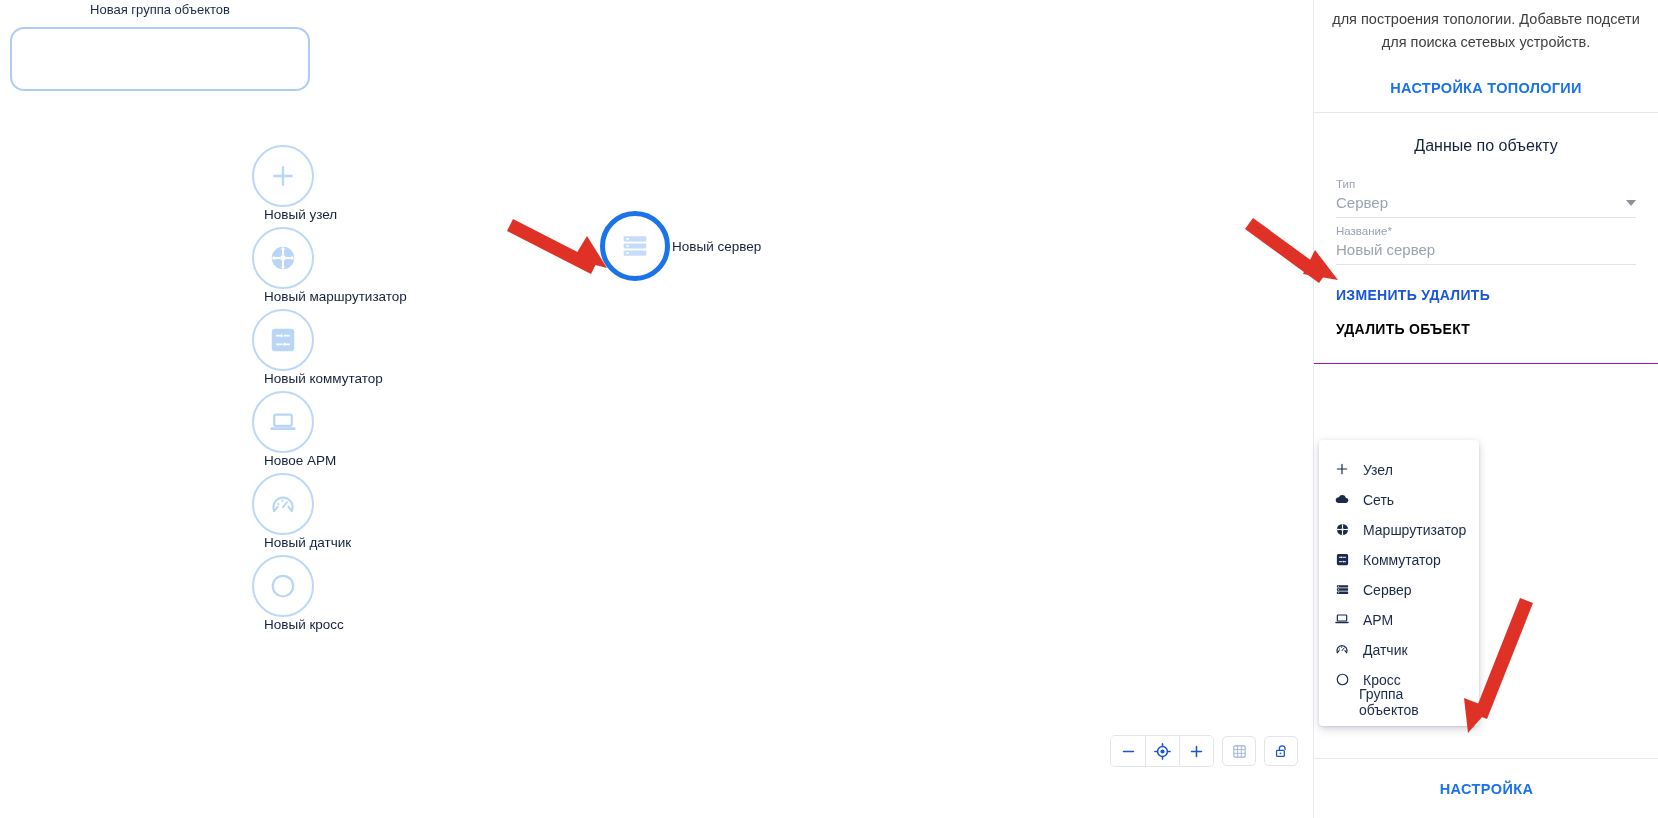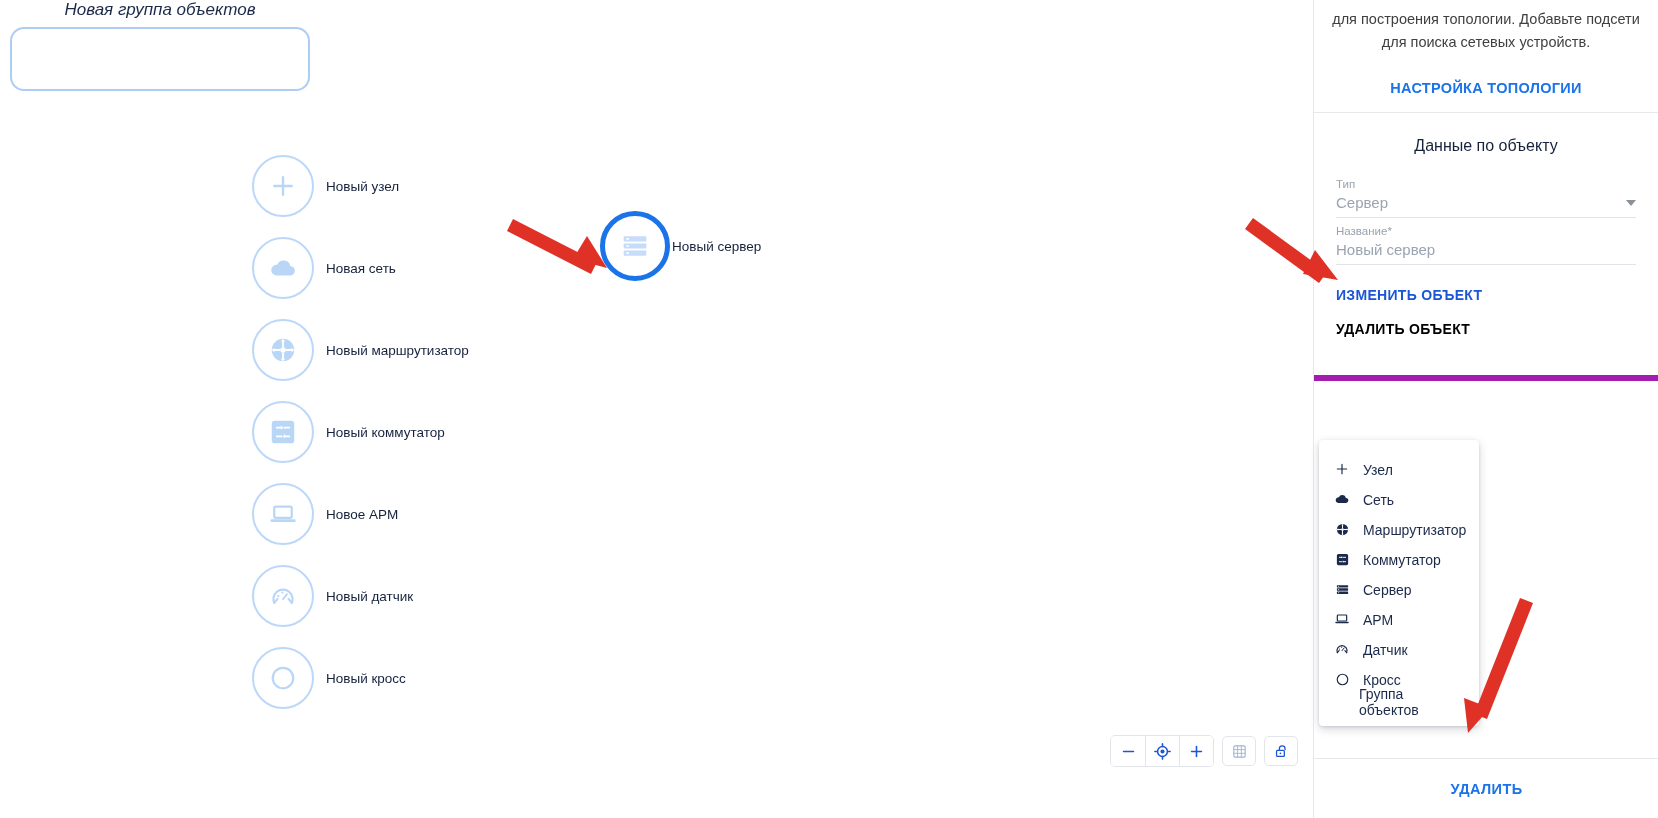--- a/index.html
+++ b/index.html
@@ -14,33 +14,33 @@
 
   
   #canvas {
     position: absolute; left: 0; top: 0;
     width: 1313px; height: 818px;
     background: #ffffff; overflow: hidden;
   }
 
   .group-box-wrap { position: absolute; left: 10px; top: 2px; width: 300px; }
   .group-label {
-    text-align: center; font-size: 17px; color: #1b2a4a;
-    line-height: 16px; margin-bottom: 9px; font-style: italic;
+    text-align: center; font-size: 13px; color: #1b2a4a;
+    line-height: 16px; margin-bottom: 9px;
   }
   .group-box {
     width: 300px; height: 64px;
     border: 2px solid #adcdf5; border-radius: 14px;
     background: #ffffff;
   }
 
   .palette { position: absolute; left: 252px; top: 145px; }
   .palette-item {
-    display: flex; align-items: center;
-    height: 82px; margin-bottom: 0;
+    display: flex; align-items: flex-start;
+    height: 82px; margin-bottom: 0; flex-direction: column;
   }
   .pal-circle {
     width: 62px; height: 62px; border-radius: 50%;
     border: 2px solid #bcd8f8; background: #fff;
     display: flex; align-items: center; justify-content: center;
     flex: 0 0 auto;
   }
   .pal-label {
     margin-left: 12px; font-size: 13.5px; color: #16223c;
     white-space: nowrap;
@@ -94,22 +94,22 @@
     line-height: 23px; padding-top: 8px;
   }
   .topology-link {
     display: block; text-align: center;
     color: #1a73e8; font-weight: bold; font-size: 14.5px;
     letter-spacing: .3px; margin-top: 26px; cursor: pointer;
   }
   .panel-divider { height: 1px; background: #e6e8ec; margin: 0; }
 
   .object-card {
-    border-bottom: 6px solid #a21caf;
-    padding: 18px 22px 38px 22px;
+    border-bottom: 1px solid #a21caf;
+    padding: 18px 22px 26px 22px;
   }
   .card-title {
     text-align: center; font-size: 16px; color: #16223c;
     margin: 6px 0 22px 0;
   }
   .field { margin-bottom: 6px; position: relative; }
   .field-label {
     font-size: 11.5px; color: #9aa3b0; line-height: 14px; margin-bottom: 3px;
   }
   .field-value-row {
@@ -173,28 +173,20 @@
 
       <div class="palette-item">
         <div class="pal-circle">
           <svg class="pal-ico" width="30" height="30" viewBox="0 0 24 24">
             <path d="M12 5v14M5 12h14" stroke="#b9d6f7" stroke-width="1.9" stroke-linecap="round"></path>
           </svg>
         </div>
         <div class="pal-label">Новый узел</div>
       </div>
 
-      <div class="palette-item">
-        <div class="pal-circle">
-          <svg class="pal-ico" width="30" height="30" viewBox="0 0 24 24">
-            <path d="M6.5 18h11a3.8 3.8 0 0 0 .4-7.6A5.6 5.6 0 0 0 7.3 9.4 3.9 3.9 0 0 0 6.5 18z" fill="#b9d6f7"></path>
-          </svg>
-        </div>
-        <div class="pal-label">Новая сеть</div>
-      </div>
 
       <div class="palette-item">
         <div class="pal-circle">
           <svg class="pal-ico" width="30" height="30" viewBox="0 0 24 24">
             <circle cx="12" cy="12" r="9" fill="#b9d6f7"></circle>
             <g fill="#ffffff">
               <path d="M11.2 4.6h1.6v5.2h-1.6z"></path>
                 <path d="M12 3l1.9 2.1h-3.8z"></path>
               <path d="M11.2 14.2h1.6v5.2h-1.6z"></path>
                 <path d="M12 21l-1.9-2.1h3.8z"></path>
@@ -338,21 +330,21 @@
         </div>
       </div>
 
       <div class="field">
         <div class="field-label">Название*</div>
         <div class="field-value-row">
           <span class="field-value">Новый сервер</span>
         </div>
       </div>
 
-      <div class="action-link action-edit">ИЗМЕНИТЬ ОБЪЕКТ</div>
+      <div class="action-link action-edit">ИЗМЕНИТЬ УДАЛИТЬ</div>
       <div class="action-link action-delete">УДАЛИТЬ ОБЪЕКТ</div>
     </div>
 
     <div class="dropdown">
 
       <div class="menu-item">
         <span class="menu-ico">
           <svg width="14" height="14" viewBox="0 0 24 24">
               <path d="M12 4v16M4 12h16" stroke="#1b2a4a" stroke-width="2" stroke-linecap="round"></path>
             </svg>
@@ -454,21 +446,21 @@
         </span>
         <span>Кросс</span>
       </div>
 
       <div class="menu-item no-ico">
         <span>Группа объектов</span>
       </div>
 
     </div>
 
-    <div class="add-button">УДАЛИТЬ</div>
+    <div class="add-button">НАСТРОЙКА</div>
 
   </div>
 
   <svg id="arrows" viewBox="0 0 1658 818">
     <g fill="#e03127">
 
       <g>
         <path d="M513 219 L597 262 L591 274 L507 231 Z"></path>
         <path d="M607 268 L573 259 L587 236 Z"></path>
       </g>

